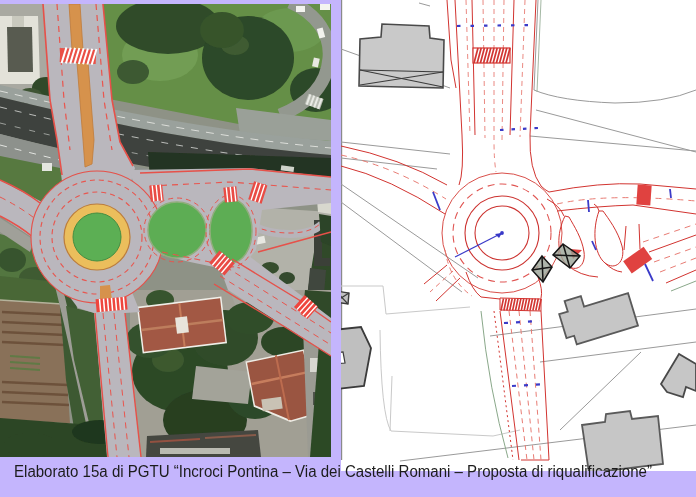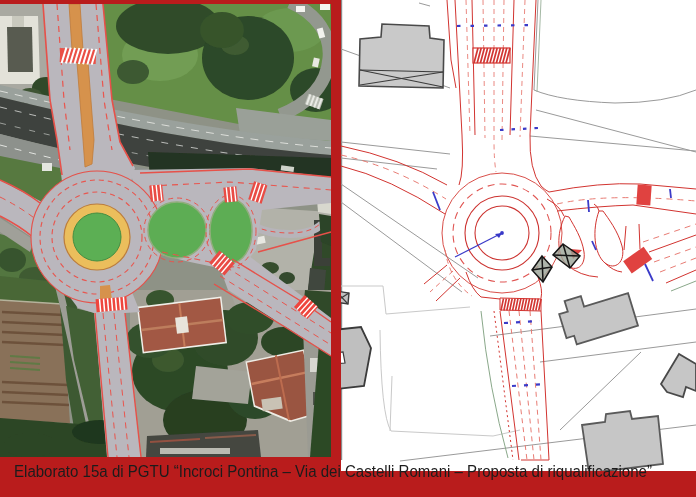--- a/index.html
+++ b/index.html
@@ -1,16 +1,16 @@
 <!DOCTYPE html>
 <html><head>
 <meta charset="utf-8">
 <style>
   html,body{margin:0;padding:0;background:#ffffff;}
-  .page{position:relative;width:696px;height:497px;background:#b91c1c;overflow:hidden;
+  .page{position:relative;width:696px;height:497px;background:#c4b5fd;overflow:hidden;
         font-family:"Liberation Sans",sans-serif;}
   svg{display:block;}
 </style>
 </head>
 <body>
 <div class="page">
 <svg width="696" height="497" viewBox="0 0 696 497">
 <defs>
   <filter id="soft" x="-2%" y="-2%" width="104%" height="104%">
     <feGaussianBlur stdDeviation="0.55"></feGaussianBlur>

